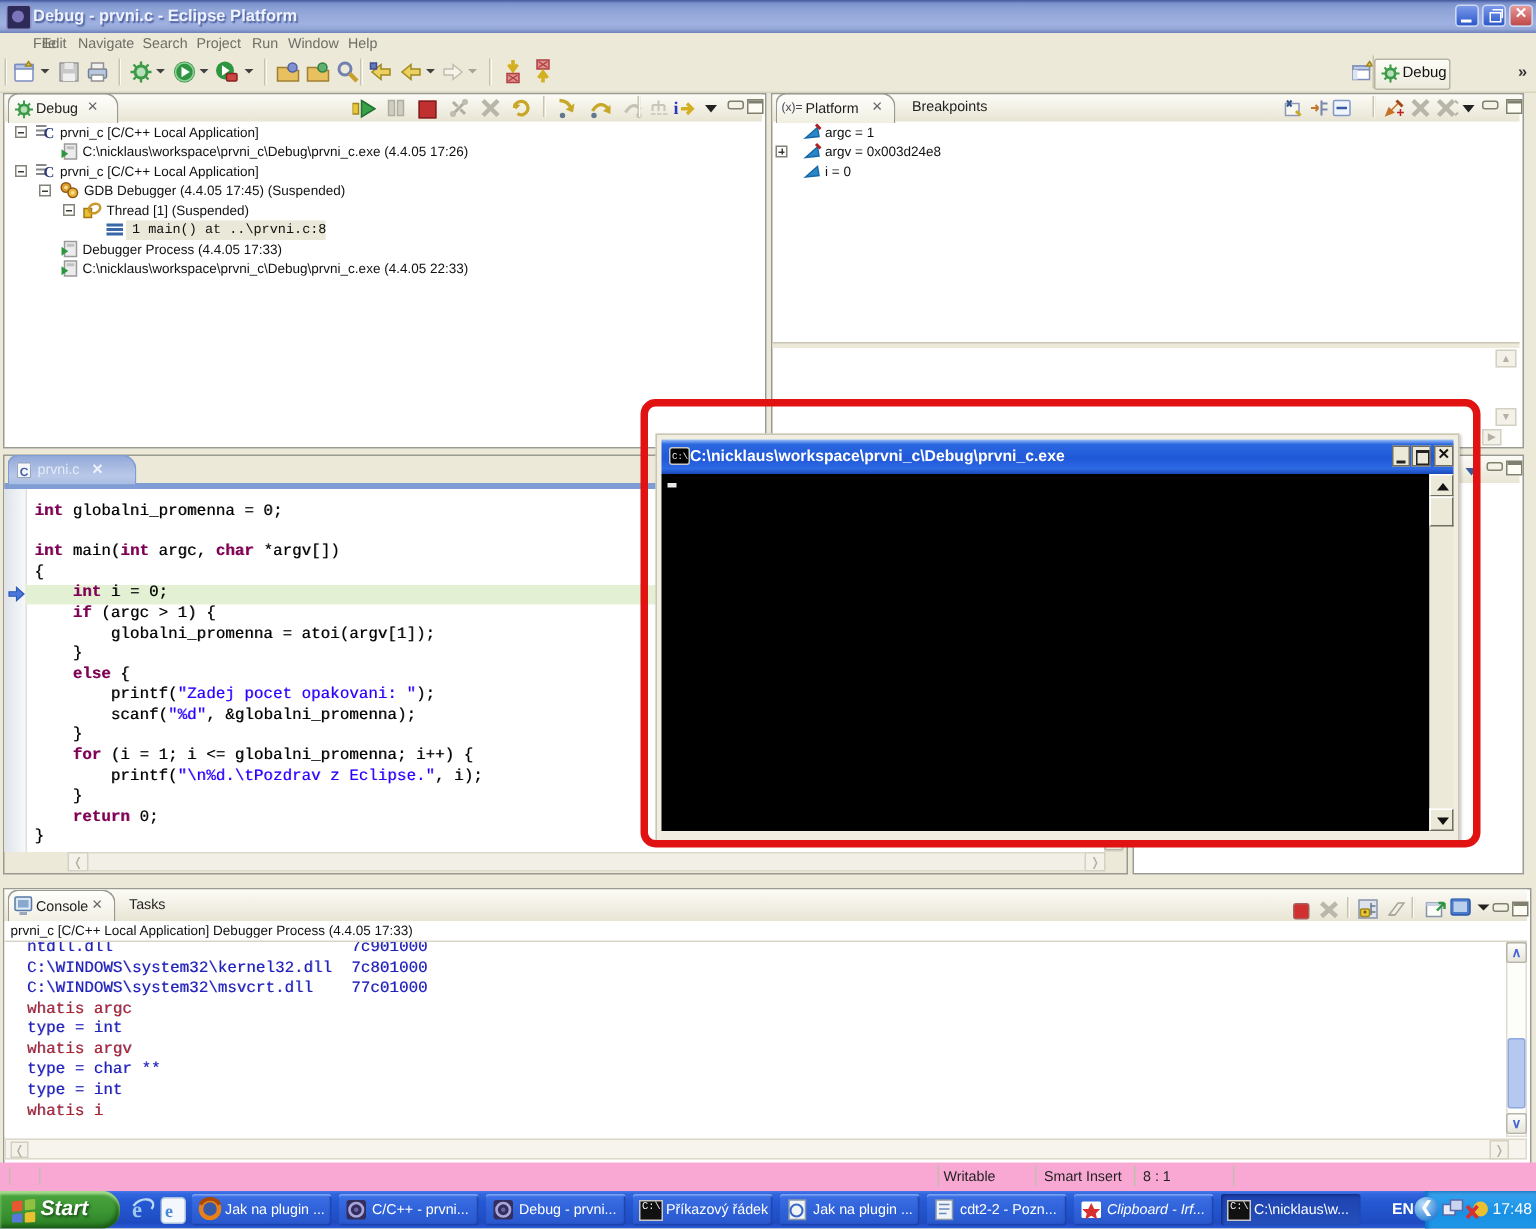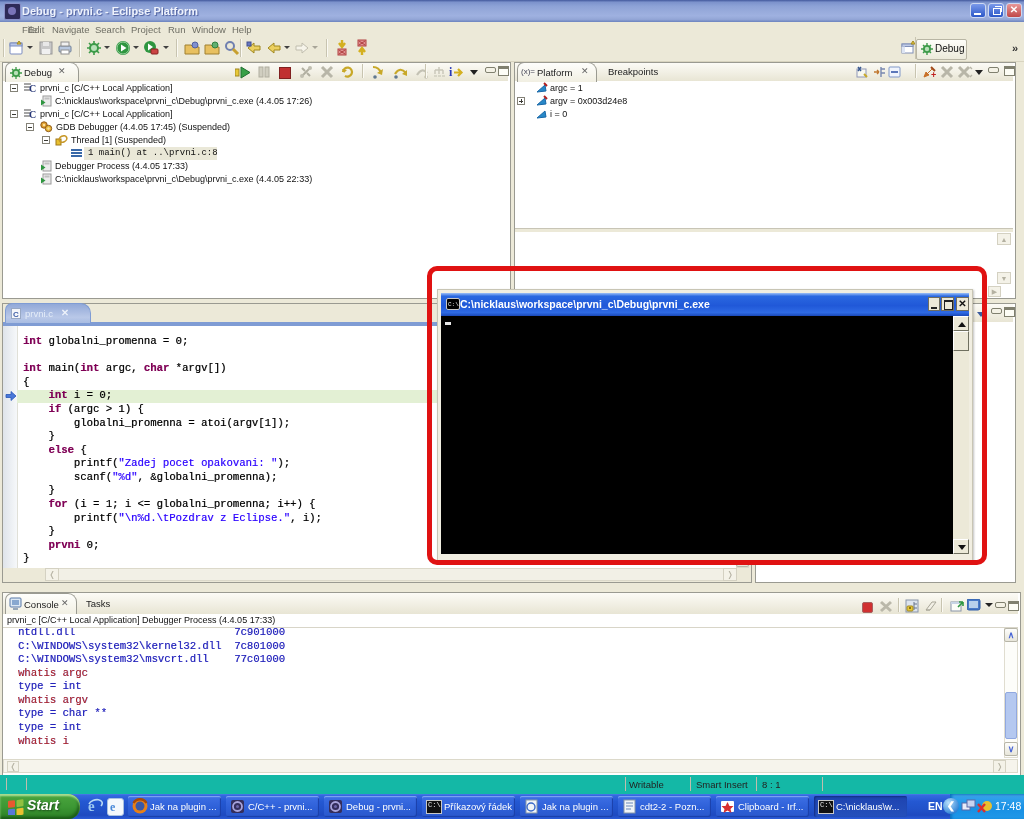--- a/index.html
+++ b/index.html
@@ -397,21 +397,21 @@
     <b>if</b> (argc &gt; 1) {
         globalni_promenna = atoi(argv[1]);
     }
     <b>else</b> {
         printf(<i>"Zadej pocet opakovani: "</i>);
         scanf(<i>"%d"</i>, &amp;globalni_promenna);
     }
     <b>for</b> (i = 1; i &lt;= globalni_promenna; i++) {
         printf(<i>"\n%d.\tPozdrav z Eclipse."</i>, i);
     }
-    <b>prvni</b> 0;
+    <b>return</b> 0;
 }</div>
 
   <div class="abs palesb" style="left:734px;top:23px;width:13px;height:242px;"></div>
   <div class="abs xparr" style="left:734px;top:23px;width:13px;height:13px;font-size:8px;line-height:11px;">∧</div>
   <div class="abs xparr" style="left:734px;top:251px;width:13px;height:13px;font-size:8px;line-height:11px;">∨</div>
   <div class="abs" style="left:735px;top:37px;width:11px;height:60px;background:#c4d2f0;border:1px solid #98aede;border-radius:2px;box-sizing:border-box;"></div>
 
   <div class="abs palesb" style="left:43px;top:265px;width:692px;height:13px;"></div>
   <div class="abs arrbox" style="left:43px;top:265px;width:14px;height:13px;font-size:8px;line-height:11px;">❬</div>
   <div class="abs arrbox" style="left:721px;top:265px;width:14px;height:13px;font-size:8px;line-height:11px;">❭</div>
@@ -489,21 +489,21 @@
   <div class="abs" style="left:1002px;top:36px;width:14px;height:130px;background:#fdfdfa;border:1px solid #e0ddd0;box-sizing:border-box;"></div>
   <div class="abs xparr" style="left:1002px;top:36px;width:14px;height:14px;font-size:9px;line-height:12px;">∧</div>
   <div class="abs xparr" style="left:1002px;top:150px;width:14px;height:14px;font-size:9px;line-height:12px;">∨</div>
   <div class="abs" style="left:1003px;top:100px;width:12px;height:47px;background:#b4c8f0;border:1px solid #90a8e0;border-radius:2px;box-sizing:border-box;"></div>
 
   <div class="abs palesb" style="left:1px;top:167px;width:1015px;height:14px;background:#f6f4ec;"></div>
   <div class="abs arrbox" style="left:5px;top:169px;width:12px;height:11px;font-size:8px;line-height:10px;">❬</div>
   <div class="abs arrbox" style="left:991px;top:168px;width:13px;height:13px;font-size:8px;line-height:11px;">❭</div>
 </div>
 
-<div class="abs" style="left:0;top:775px;width:1024px;height:19px;background:#14b8a6;">
+<div class="abs" style="left:0;top:775px;width:1024px;height:19px;background:#f9a8d4;">
   <div class="abs" style="left:6px;top:3px;width:1px;height:12px;background:#c0bdae;"></div>
   <div class="abs" style="left:26px;top:3px;width:1px;height:12px;background:#c0bdae;"></div>
   <div class="abs" style="left:625px;top:2px;width:1px;height:14px;background:#c0bdae;"></div>
   <span class="abs" style="left:629px;top:4px;font-size:9.5px;color:#222;">Writable</span>
   <div class="abs" style="left:690px;top:2px;width:1px;height:14px;background:#c0bdae;"></div>
   <span class="abs" style="left:696px;top:4px;font-size:9.5px;color:#222;">Smart Insert</span>
   <div class="abs" style="left:756px;top:2px;width:1px;height:14px;background:#c0bdae;"></div>
   <span class="abs" style="left:762px;top:4px;font-size:9.5px;color:#222;">8 : 1</span>
   <div class="abs" style="left:822px;top:2px;width:1px;height:14px;background:#c0bdae;"></div>
 </div>
@@ -599,21 +599,21 @@
       </svg>
     <span class="lbl">Jak na plugin ...</span>
   </div>
   <div class="tbtn" style="left:618px;width:93px;">
     <svg class="abs" style="left:4px;top:3px;" width="15" height="15">
         <rect x="2" y="1" width="11" height="13" fill="#f0f4f8" stroke="#8898a8"></rect>
         <path d="M4 4 h7 M4 7 h7 M4 10 h5" stroke="#6888b8" stroke-width="1"></path>
       </svg>
     <span class="lbl">cdt2-2 - Pozn...</span>
   </div>
-  <div class="tbtn" style="left:716px;width:93px;">
+  <div class="tbtn" style="left:716px;width:93px;font-style:italic;">
     <svg class="abs" style="left:4px;top:3px;" width="15" height="15">
         <rect x="1" y="2" width="13" height="11" rx="1" fill="#fff"></rect>
         <path d="M7.5 3 l2 4 4 0 -3 3 1 4 -4 -2.5 -4 2.5 1 -4 -3 -3 4 0 z" fill="#d83030"></path>
       </svg>
     <span class="lbl">Clipboard - Irf...</span>
   </div>
   <div class="tbtn" style="left:814px;width:93px;background:linear-gradient(180deg,#1e43b0,#2450bc);box-shadow:inset 1px 1px 2px #122c80;">
     <div class="abs" style="left:4px;top:4px;width:14px;height:12px;background:#111;border:1px solid #c8c8c8;">
         <span style="position:absolute;left:1px;top:0px;font-size:7px;color:#eee;font-family:'Liberation Mono',monospace;">C:\</span>
       </div>

